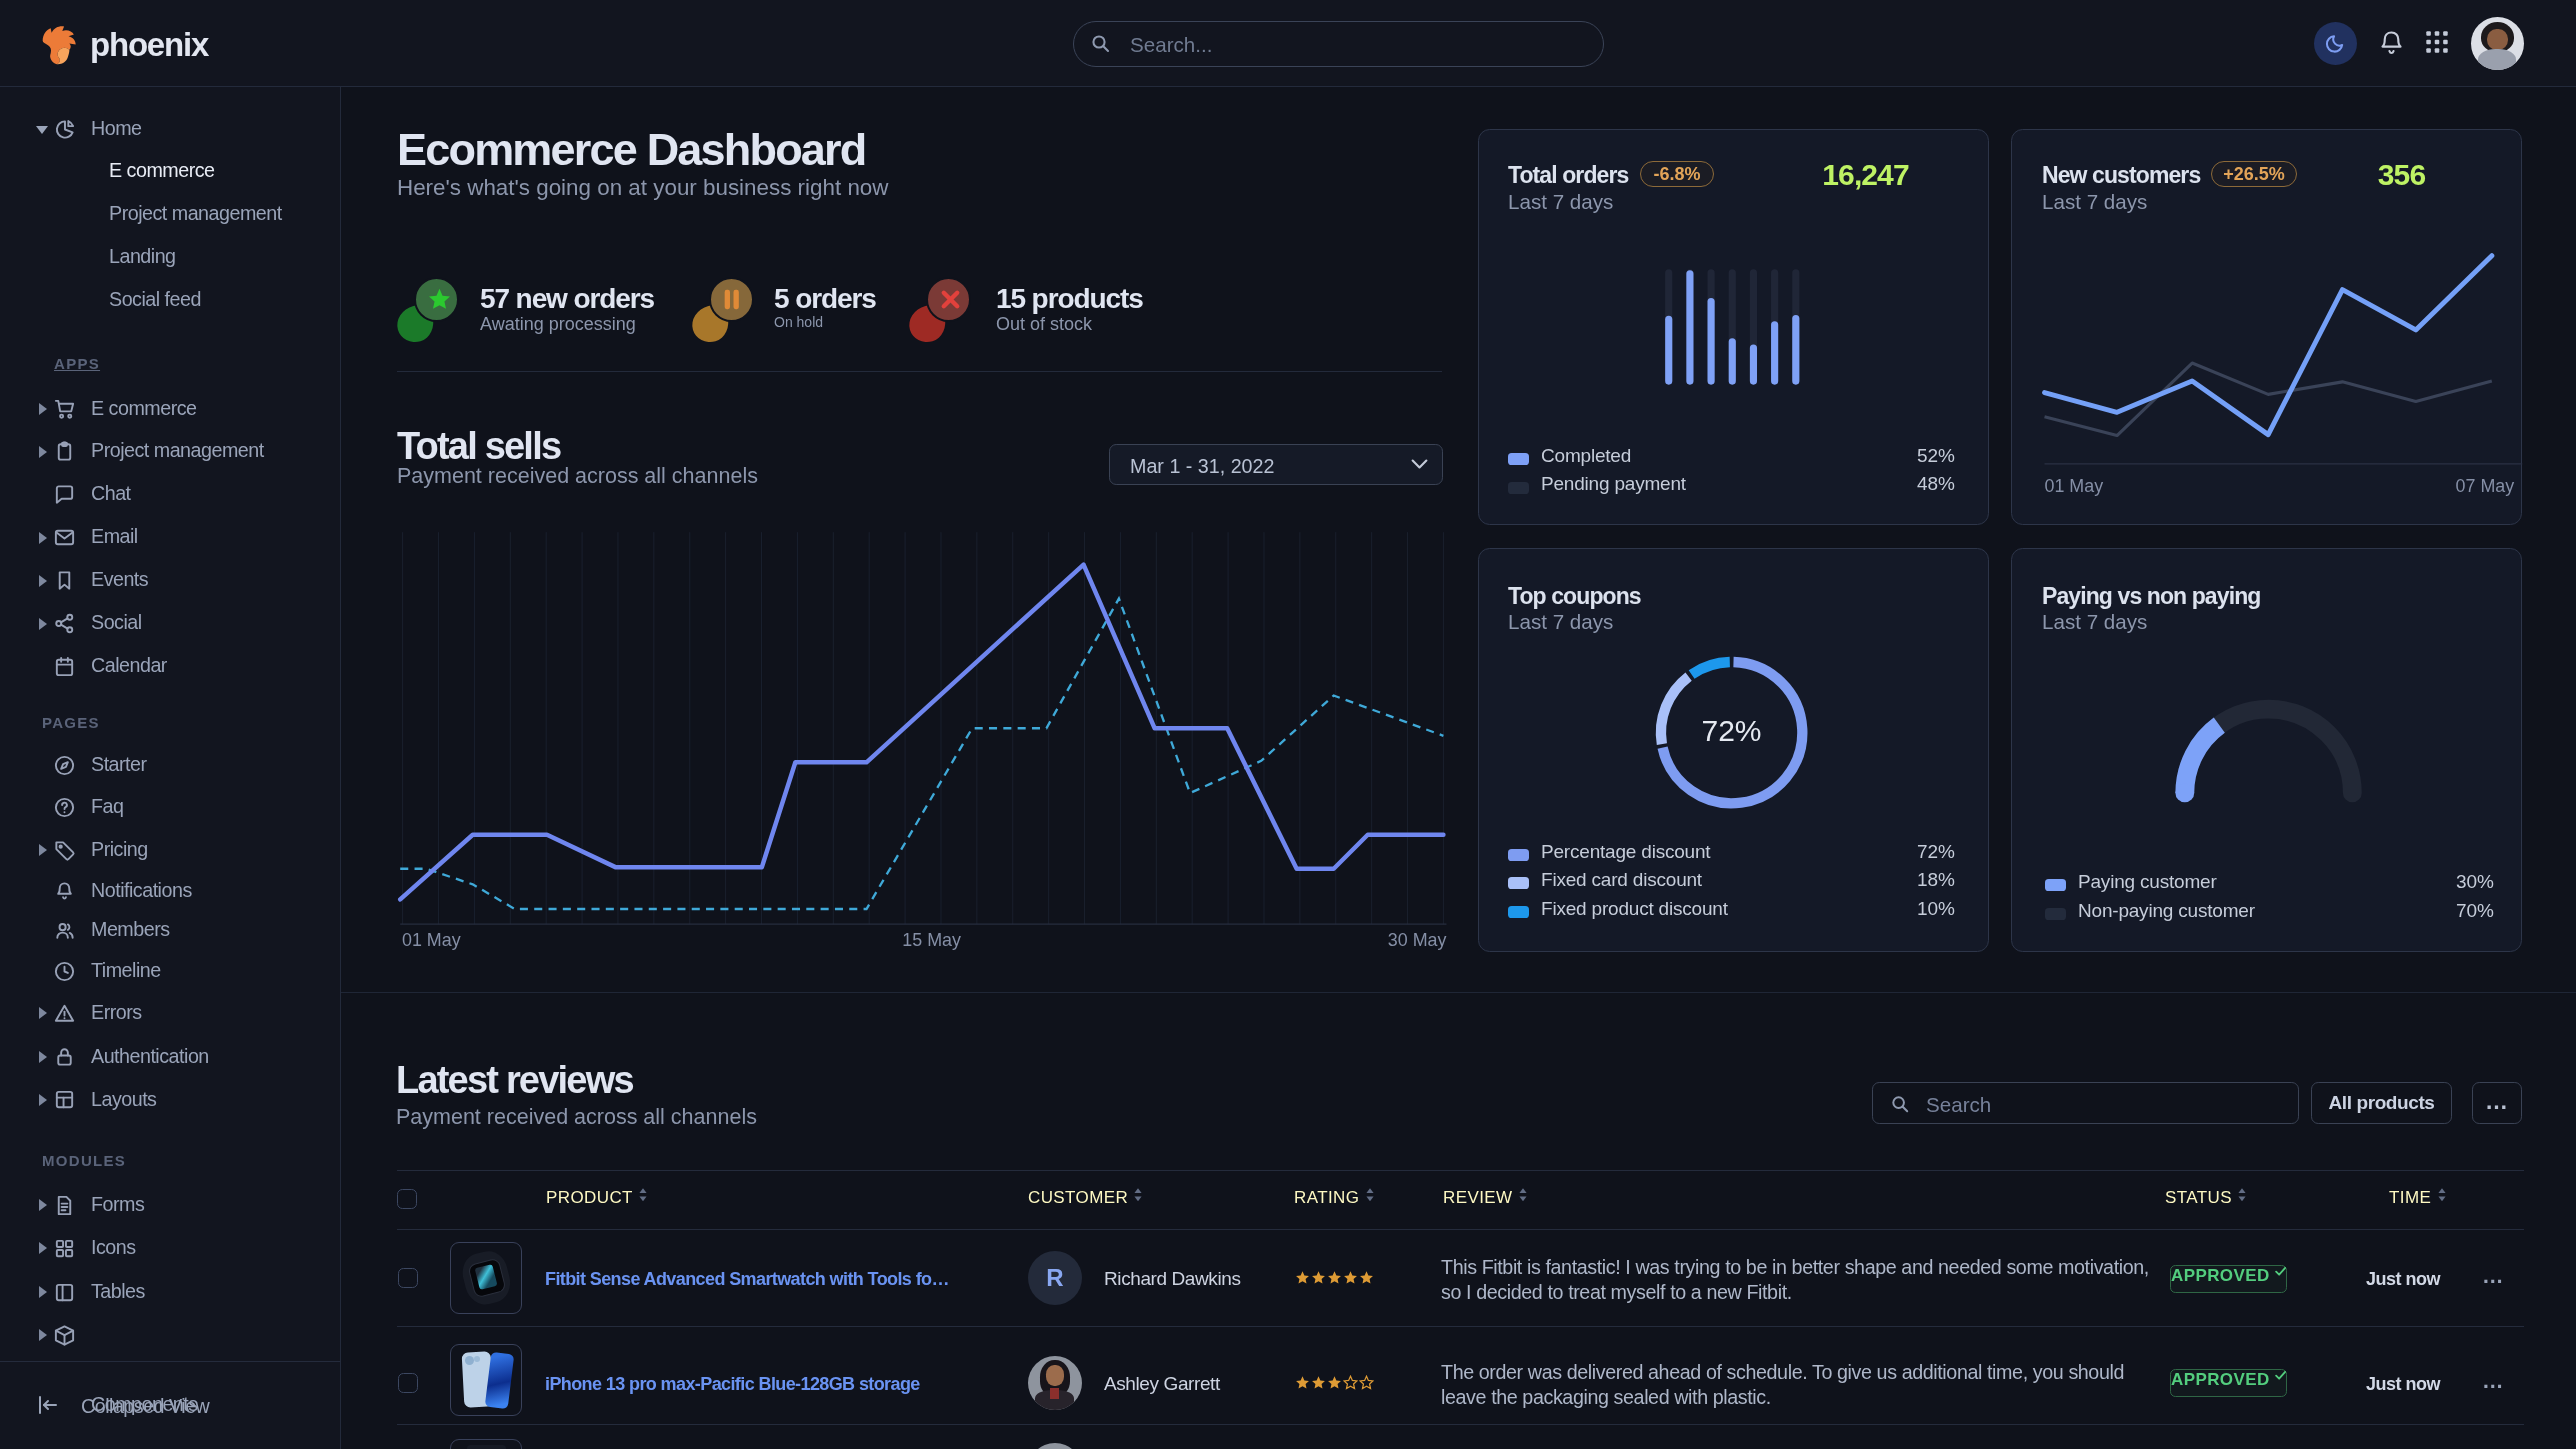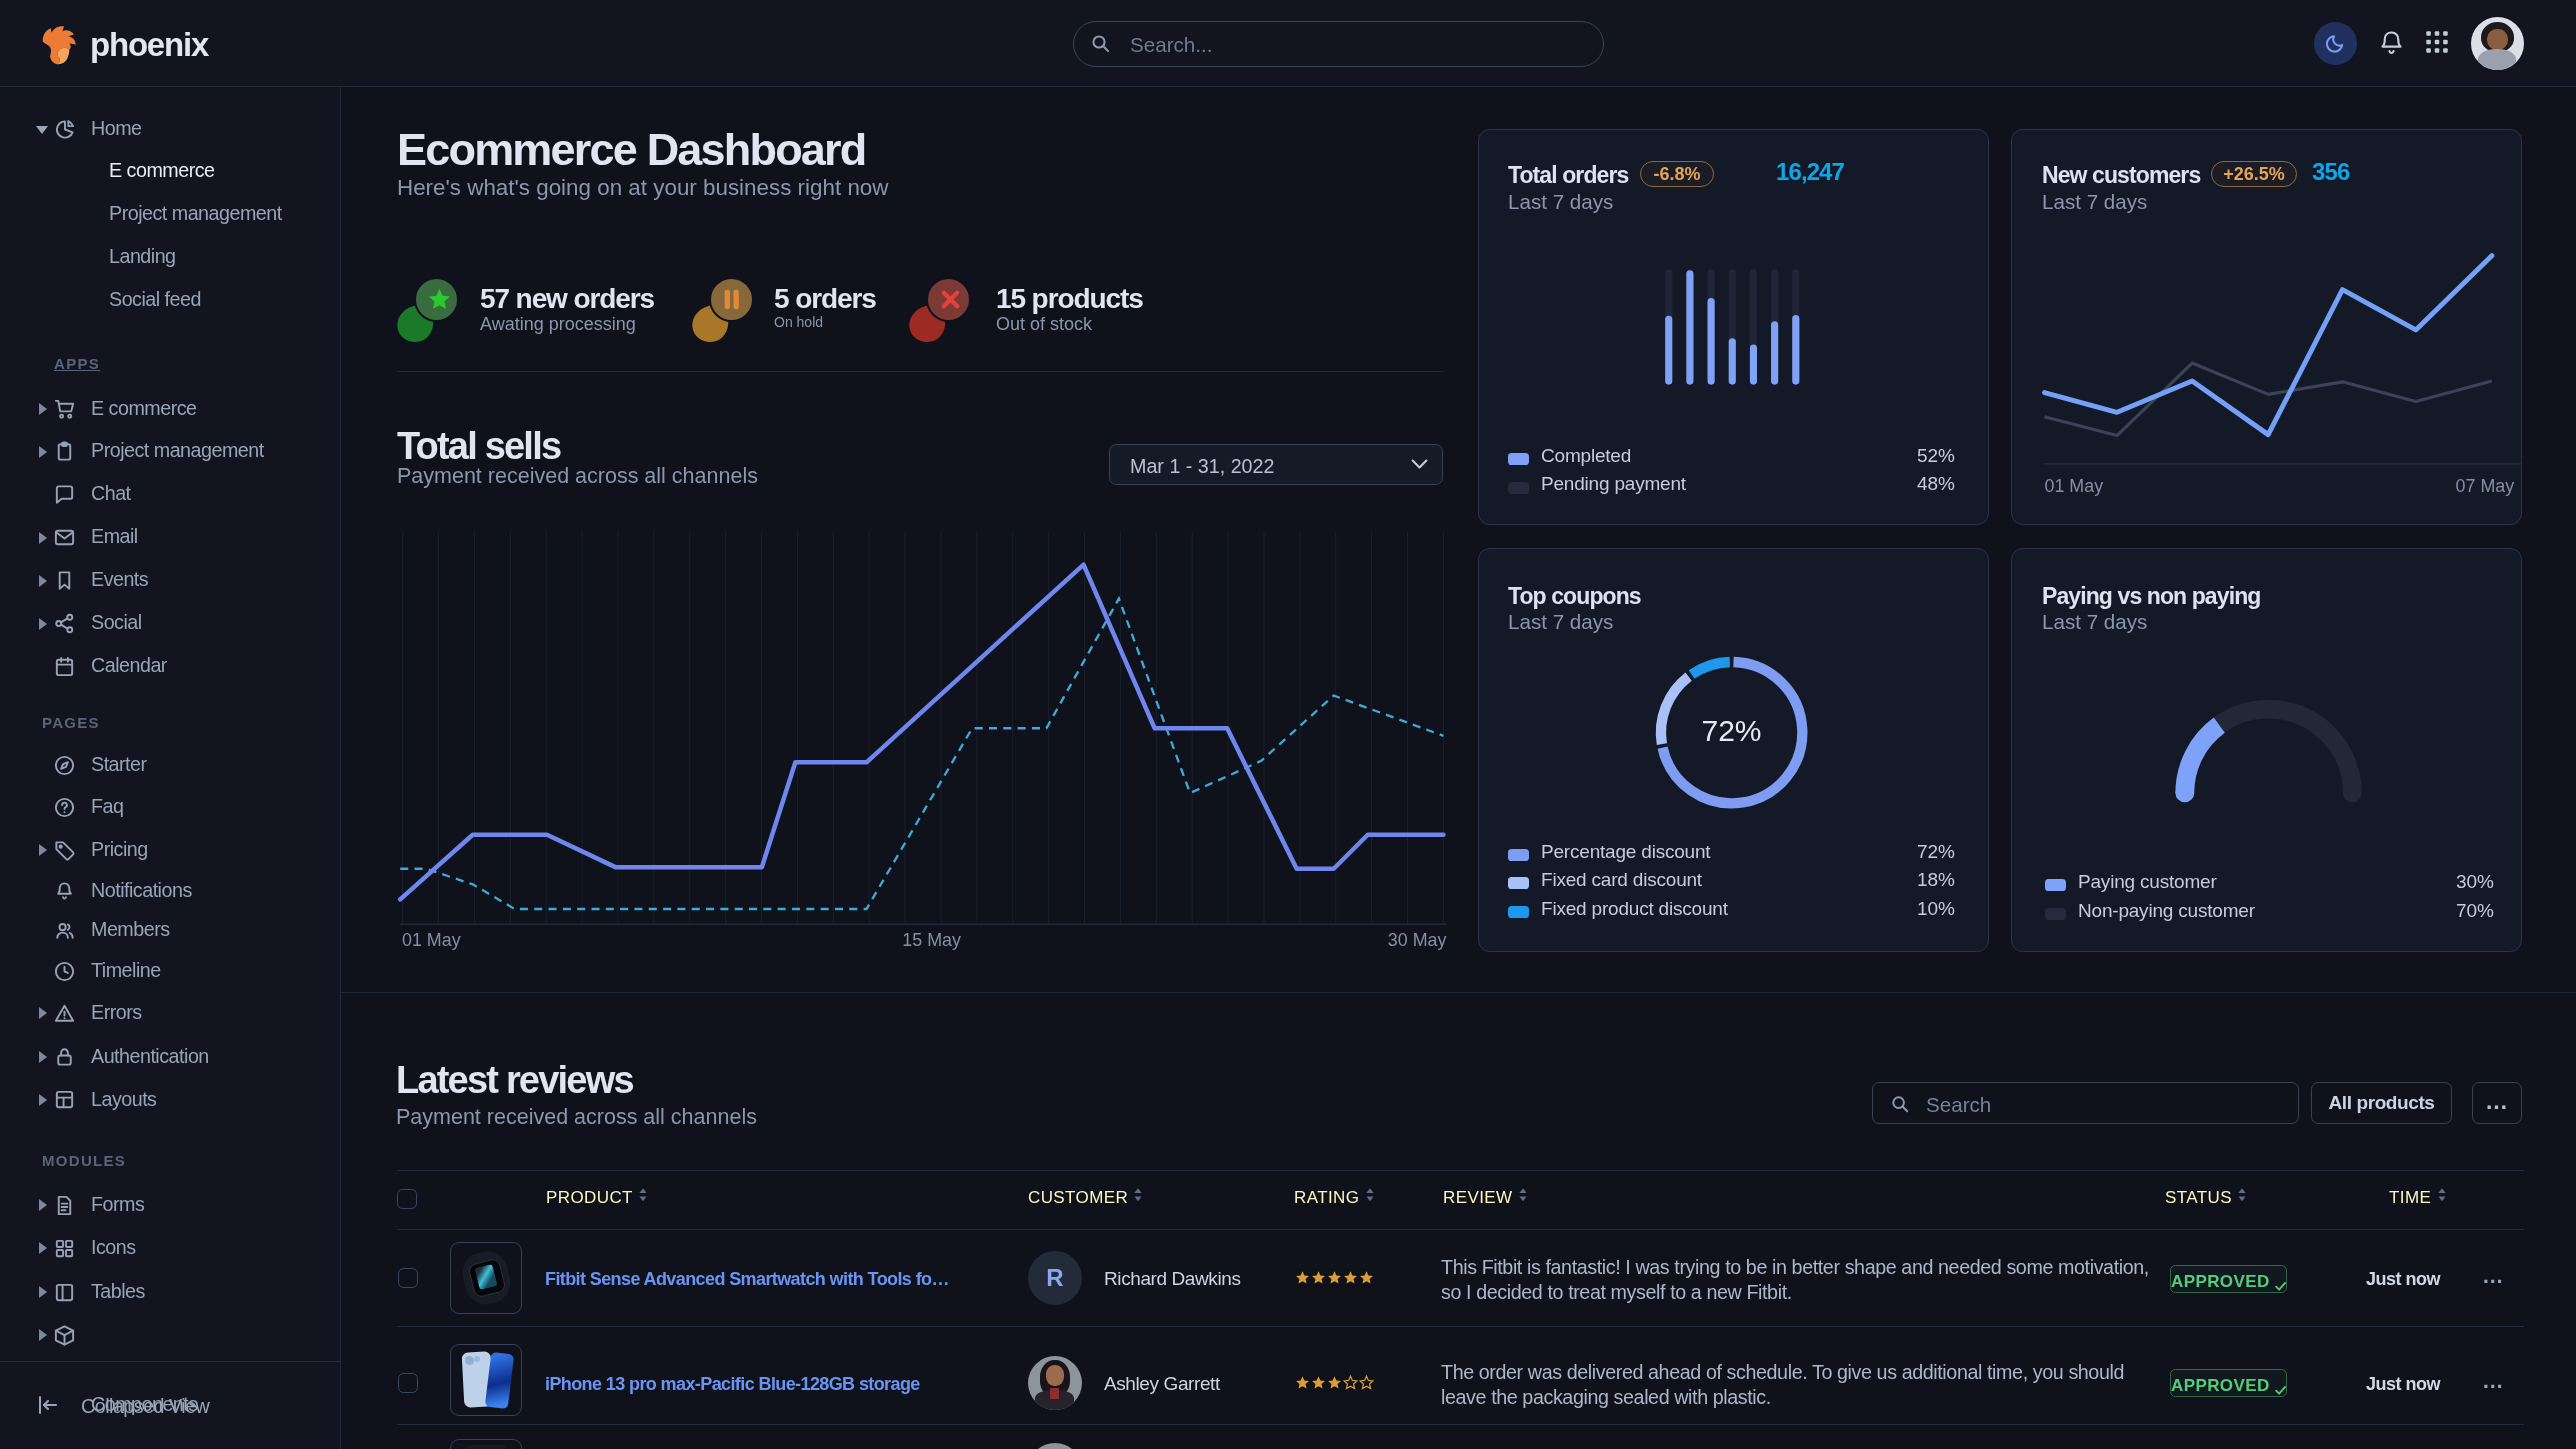--- a/index.html
+++ b/index.html
@@ -13,31 +13,31 @@
 .navlbl{position:absolute;font-size:15px;font-weight:bold;color:#5a6379;letter-spacing:1.3px;}
 .caret{position:absolute;width:0;height:0;border-style:solid;}
 .caret.r{border-width:6.3px 0 6.3px 8px;border-color:transparent transparent transparent #7e889e;}
 .caret.d{border-width:8px 6.3px 0 6.3px;border-color:#9aa4b9 transparent transparent transparent;}
 .sic{position:absolute;width:23px;height:23px;}
 .sic svg{width:23px;height:23px;stroke:#98a1b6;fill:none;stroke-width:2;stroke-linecap:round;stroke-linejoin:round;}
 .card{position:absolute;background:#141927;border:0.9px solid #2d3549;border-radius:11.6px;}
 .ctitle{position:absolute;font-size:23px;letter-spacing:-0.9px;font-weight:bold;color:#dce2ee;white-space:nowrap;}
 .csub{position:absolute;font-size:20.6px;color:#8c96ac;white-space:nowrap;}
 .badge{position:absolute;height:26px;border-radius:13.4px;border:0.9px solid #8d6a39;color:#e2a458;font-size:18px;font-weight:bold;display:flex;align-items:center;justify-content:center;background:rgba(66,48,22,0.15);}
-.bignum{position:absolute;font-size:24px;letter-spacing:-0.9px;font-weight:bold;color:#0ea5e9;text-align:left;}
+.bignum{position:absolute;font-size:30px;letter-spacing:-0.9px;font-weight:bold;color:#bef264;text-align:center;}
 .leg{position:absolute;font-size:19px;letter-spacing:-0.2px;color:#c6cdda;white-space:nowrap;}
 .sw{position:absolute;width:20.6px;height:11.6px;border-radius:3.6px;}
 .pct{position:absolute;font-size:19px;color:#c6cdda;text-align:right;}
 .thumb{position:absolute;width:72px;height:72px;border:0.9px solid #39415a;border-radius:9px;overflow:hidden;}
 .cbx{position:absolute;width:19.7px;height:19.7px;border:1.8px solid #3c4761;border-radius:5.4px;background:transparent;}
 .hcol{position:absolute;font-size:17px;font-weight:normal;color:#fef9c3;letter-spacing:0.4px;white-space:nowrap;}
 .lnk{position:absolute;font-size:18px;letter-spacing:-0.6px;color:#6a93f2;font-weight:bold;white-space:nowrap;}
 .cell{position:absolute;font-size:19px;letter-spacing:-0.4px;color:#ced4e2;white-space:nowrap;}
 .rev{position:absolute;font-size:19.7px;letter-spacing:-0.4px;color:#aeb7c9;line-height:25px;white-space:nowrap;}
-.apr{position:absolute;height:28px;border:0.9px solid #2f6645;border-radius:5.4px;color:#53cd7e;font-size:17px;font-weight:bold;letter-spacing:0.4px;display:flex;align-items:flex-end;justify-content:center;background:rgba(38,84,56,0.12);}
+.apr{position:absolute;height:28px;border:0.9px solid #2f6645;border-radius:5.4px;color:#53cd7e;font-size:17px;font-weight:bold;letter-spacing:0.4px;display:flex;align-items:flex-start;justify-content:center;background:rgba(38,84,56,0.12);}
 .dots{position:absolute;font-size:21.5px;color:#9aa4b9;font-weight:bold;letter-spacing:0.9px;}
 .hr{position:absolute;background:#242b3c;height:0.9px;}
 </style>
 </head>
 <body>
 
 <div class="hdr"></div>
 <svg class="abs" style="left:40px;top:22.4px;" width="41" height="43" viewBox="0 0 46 48">
  <path d="M3 21 C3 14 7 9 12 7 L13 12 C16 6 22 4 27 5 L25 10 C30 8 36 10 38 14 L32 16 C37 17 40 21 40 25 L33 24 C35 26 35 29 33 31 C30 28 25 28 22 31 C19 34 19 38 22 41 C23 44 21 47 18 47 C13 45 10 40 12 35 C13 31 12 28 9 26 C6 24 3 23 3 21 Z" fill="#ec7b38"></path>
  <path d="M33 31 C30 28 25 28 22 31 C19 34 19 38 22 41 C23 44 21 47 18 47 C24 48 29 45 31 40 C32 37 33 34 33 31 Z" fill="#f7a45c"></path>

